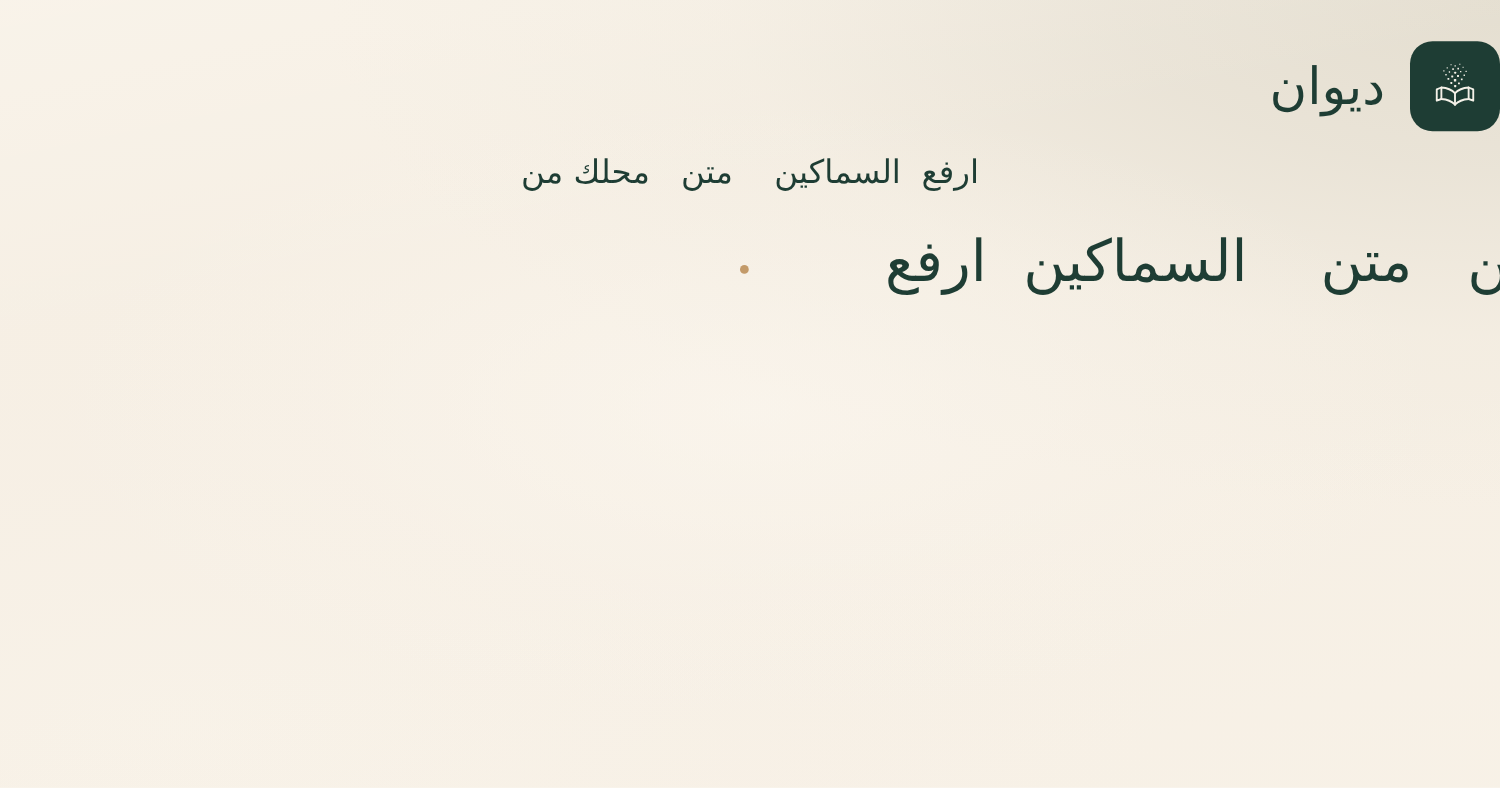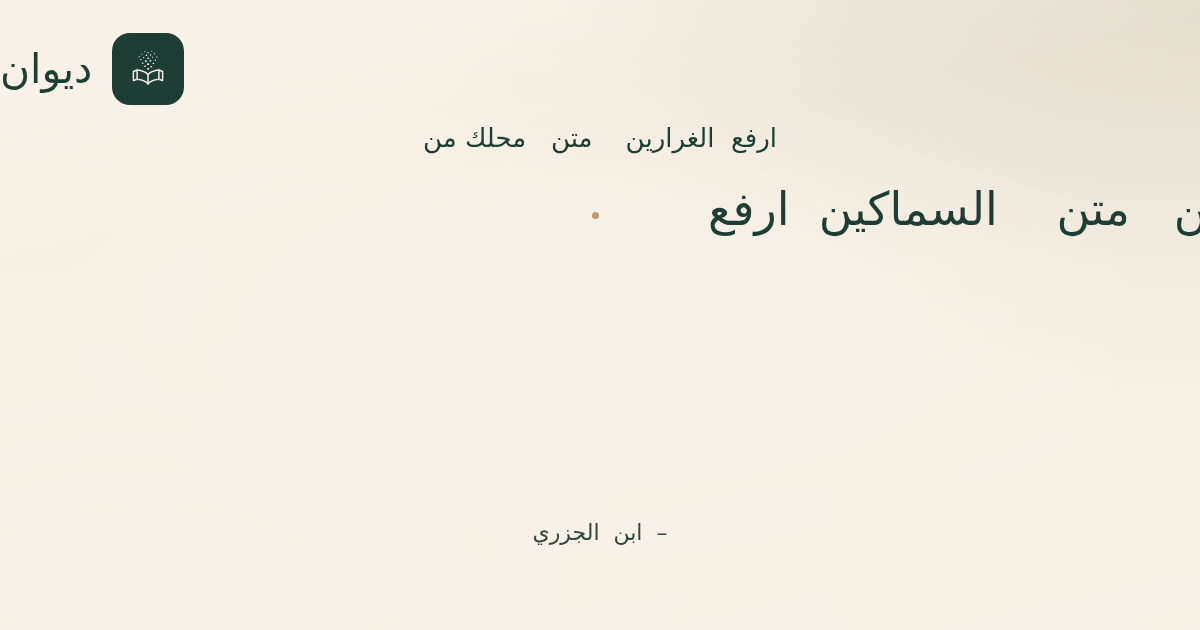--- a/index.html
+++ b/index.html
@@ -77,21 +77,21 @@
 
   
   .brand {
     position: absolute;
     top: 33px;
     left: 0;
     right: 0;
     display: flex;
     flex-direction: row;
     align-items: center;
-    justify-content: flex-end;
+    justify-content: flex-start;
     gap: 20px;
   }
 
   .brand-logo {
     width: 72px;
     height: 72px;
     border-radius: 18px;
     background: #1e3d34;
     display: flex;
     align-items: center;
@@ -239,26 +239,25 @@
               <rect x="29.0" y="7.3" width="0.95" height="0.95" rx="0.2"></rect>
               <rect x="19.4" y="5.3" width="0.9" height="0.9" rx="0.18"></rect>
               <rect x="26.4" y="4.9" width="0.9" height="0.9" rx="0.18"></rect>
             </g>
           </svg>
         </span>
       </div>
       <div class="brand-name">ديوان</div>
     </div>
 
-    <div class="subtitle">ارفع  الغرارين    متن   محلك من</div>
+    <div class="subtitle">ارفع  السماكين    متن   محلك من</div>
 
     <div class="headline-wrap">
       <div class="headline-line headline-primary">ك من   متن    السماكين  ارفع</div>
     </div>
 
     <div class="diacritic-dot"></div>
 
     <div class="footer">
-      <p class="attribution">–  ابن  الجزري</p>
     </div>
 
   </div>
 </div>
 
 </body></html>

